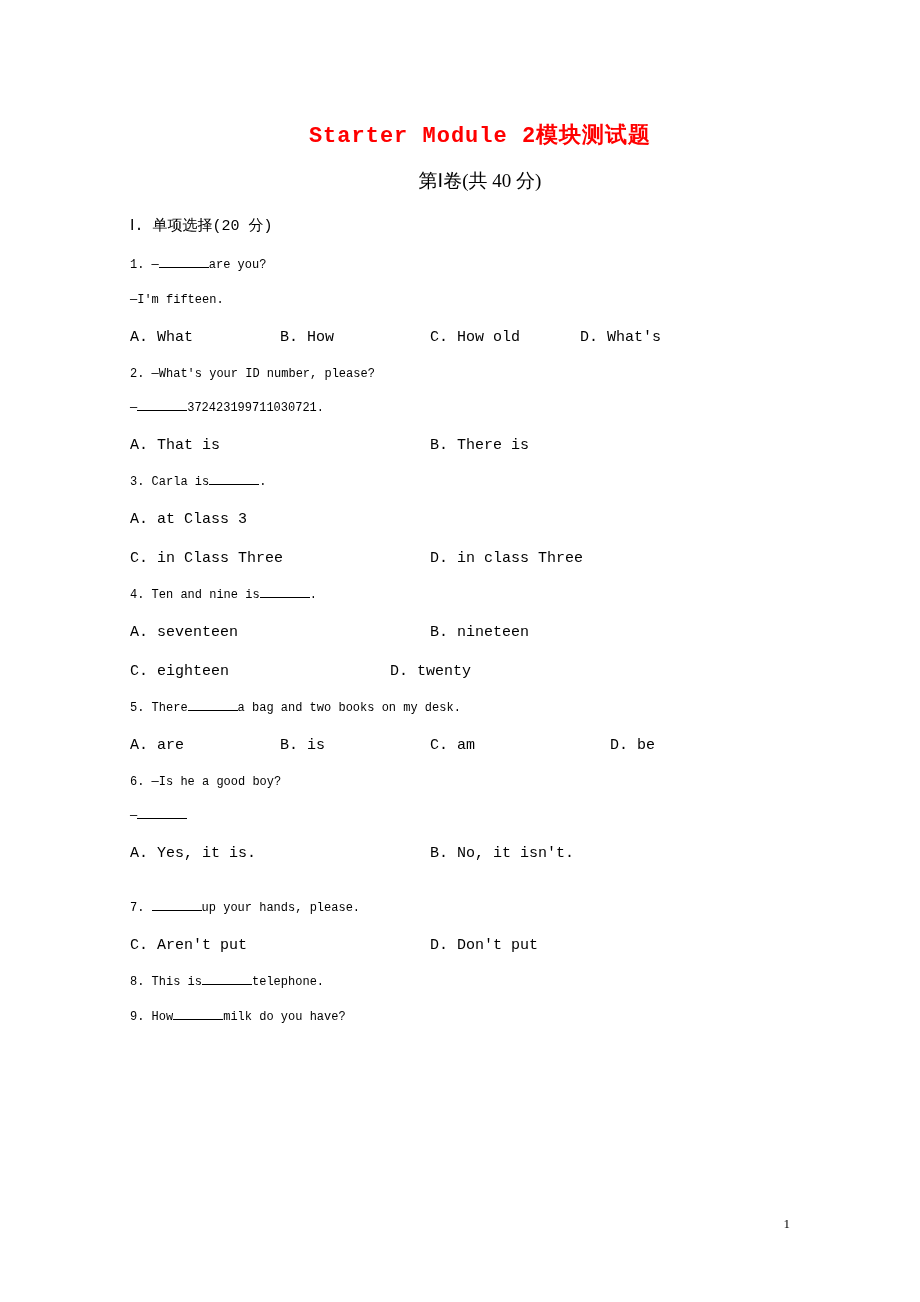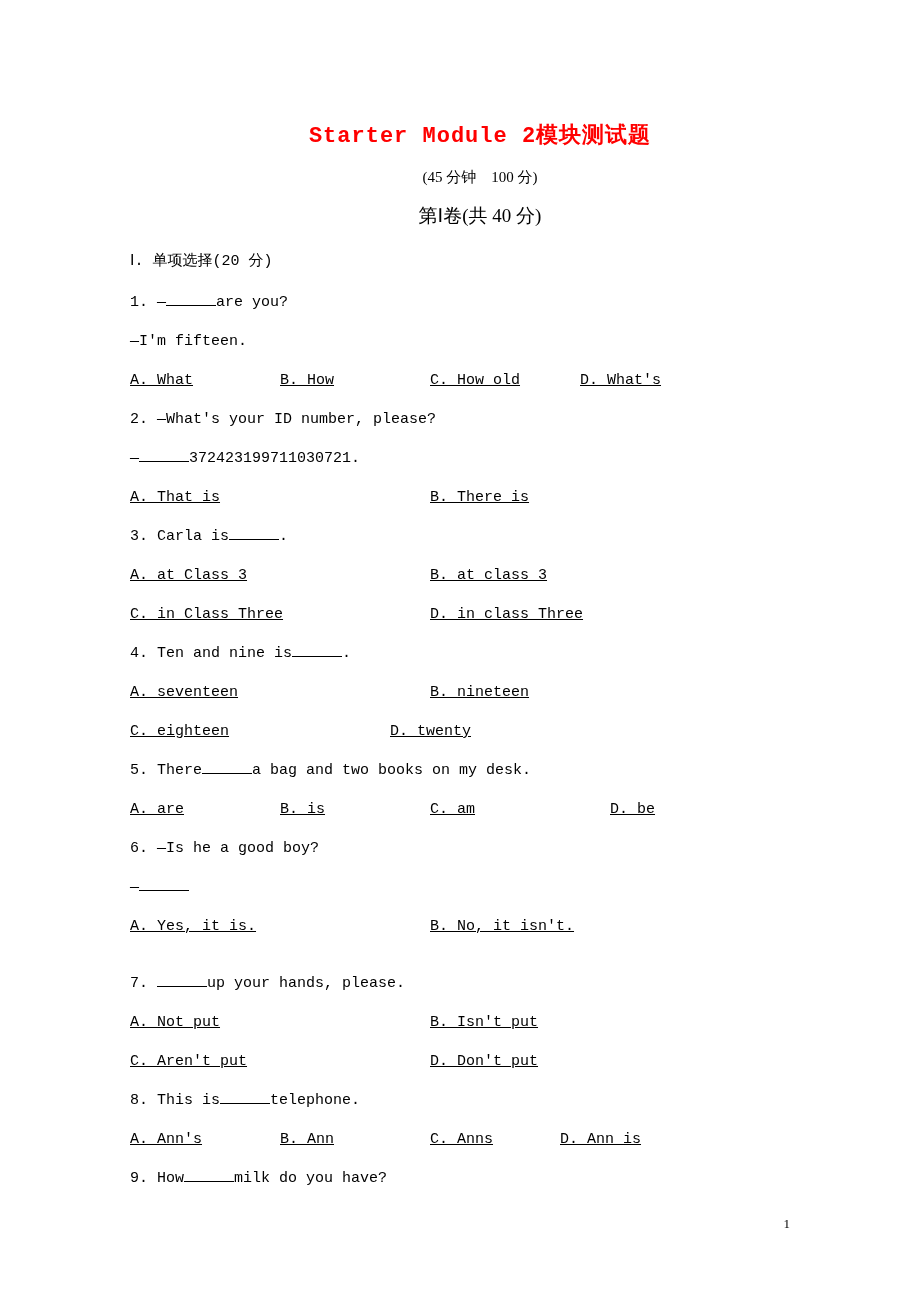--- a/index.html
+++ b/index.html
@@ -32,33 +32,32 @@
       font-size: 19px;
       margin-bottom: 22px;
       margin-top: 16px;
     }
     .section-heading {
       font-size: 15px;
       margin-bottom: 22px;
       font-family: "Courier New", "SimSun", monospace;
     }
     .qline {
-      font-size: 15px;
+      font-size: 12px;
       font-family: "Courier New", "SimSun", monospace;
       line-height: 1.4;
       margin-bottom: 18px;
       white-space: pre;
     }
     .optrow {
       font-size: 15px;
       font-family: "Courier New", "SimSun", monospace;
       line-height: 1.4;
       margin-bottom: 18px;
       display: flex;
-      text-decoration: underline;
     }
     .opt-a { width: 300px; flex-shrink: 0; }
     .opt-b { width: 290px; flex-shrink: 0; }
     .opt-c { width: 150px; flex-shrink: 0; }
     .opt-d { flex-shrink: 0; }
     .opt4 .opt-a { width: 150px; }
     .opt4 .opt-b { width: 150px; }
     .opt4 .opt-c { width: 150px; }
     .opt4 .opt-d { }
     .page-num {
@@ -78,21 +77,20 @@
   </style>
 </head>
 <body>
 
 <div class="page">
 
   <div class="title">
     <span class="red">Starter Module 2</span><span class="red">模块测试题</span>
   </div>
 
-  <div class="subtitle">(45 分钟　100 分)</div>
   <div class="section-label">第Ⅰ卷(共 40 分)</div>
   <div class="section-heading">Ⅰ. 单项选择(20 分)</div>
 
   <div class="qline"><span>1. —</span><span class="blank"></span><span>are you?</span></div>
   <div class="qline">—I'm fifteen.</div>
   <div class="optrow opt4">
     <span class="opt-a">A. What</span>
     <span class="opt-b">B. How</span>
     <span class="opt-c">C. How old</span>
     <span class="opt-d">D. What's</span>
@@ -101,21 +99,20 @@
   <div class="qline">2. —What's your ID number, please?</div>
   <div class="qline"><span>—</span><span class="blank"></span><span>372423199711030721.</span></div>
   <div class="optrow">
     <span class="opt-a">A. That is</span>
     <span class="opt-b">B. There is</span>
   </div>
 
   <div class="qline"><span>3. Carla is</span><span class="blank"></span><span>.</span></div>
   <div class="optrow">
     <span class="opt-a">A. at Class 3</span>
-    <span class="opt-b">B. at class 3</span>
   </div>
   <div class="optrow">
     <span class="opt-a">C. in Class Three</span>
     <span class="opt-b">D. in class Three</span>
   </div>
 
   <div class="qline"><span>4. Ten and nine is</span><span class="blank"></span><span>.</span></div>
   <div class="optrow">
     <span class="opt-a">A. seventeen</span>
     <span class="opt-b">B. nineteen</span>
@@ -137,33 +134,23 @@
   <div class="qline"><span>—</span><span class="blank"></span></div>
   <div class="optrow">
     <span class="opt-a">A. Yes, it is.</span>
     <span class="opt-b">B. No, it isn't.</span>
   </div>
   <div class="optrow">
   </div>
 
   <div class="qline"><span>7. </span><span class="blank"></span><span>up your hands, please.</span></div>
   <div class="optrow">
-    <span class="opt-a">A. Not put</span>
-    <span class="opt-b">B. Isn't put</span>
-  </div>
-  <div class="optrow">
     <span class="opt-a">C. Aren't put</span>
     <span class="opt-b">D. Don't put</span>
   </div>
 
   <div class="qline"><span>8. This is</span><span class="blank"></span><span>telephone.</span></div>
-  <div class="optrow opt4">
-    <span class="opt-a">A. Ann's</span>
-    <span class="opt-b">B. Ann</span>
-    <span class="opt-c" style="width:130px">C. Anns</span>
-    <span class="opt-d">D. Ann is</span>
-  </div>
 
   <div class="qline"><span>9. How</span><span class="blank"></span><span>milk do you have?</span></div>
 
 </div>
 
 <div class="page-num">1</div>
 
 </body></html>

